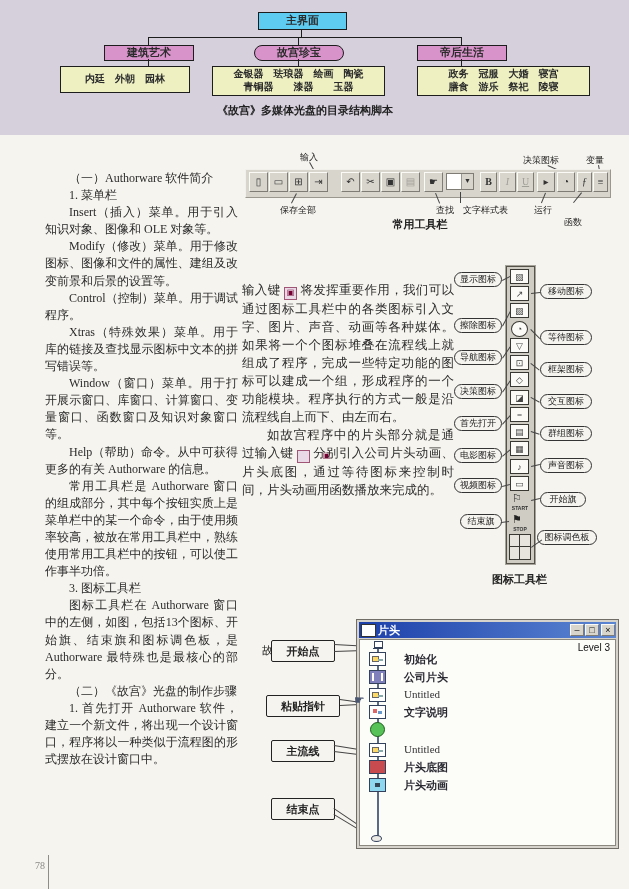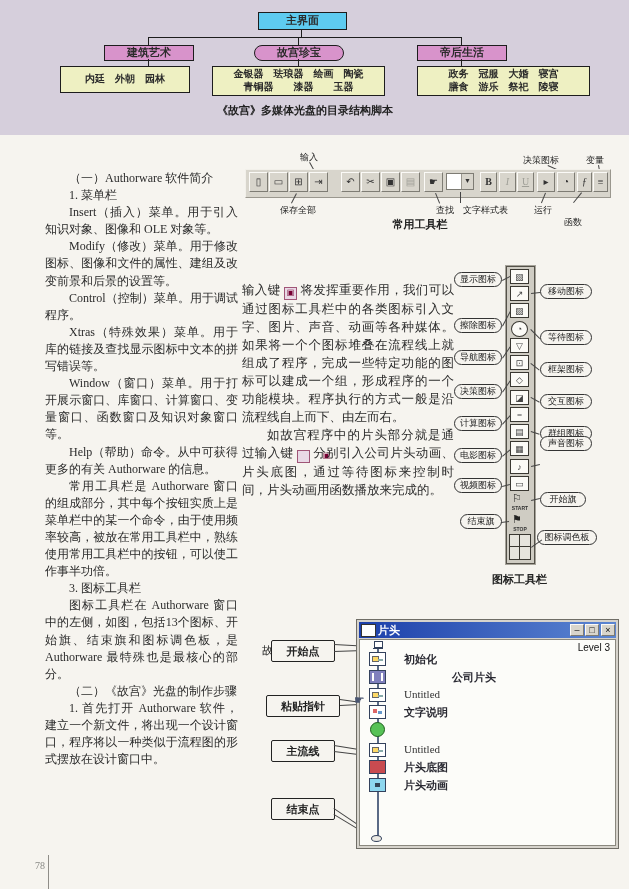--- a/index.html
+++ b/index.html
@@ -211,30 +211,30 @@
   <div class="flagt" style="top:526px;">STOP</div>
   <div class="pal">
       <div class="h"></div>
       <div class="v"></div>
     </div>
 
   <div class="bub" style="left:454px;top:272px;width:46px;">显示图标</div>
   <div class="bub" style="left:454px;top:318px;width:46px;">擦除图标</div>
   <div class="bub" style="left:454px;top:350px;width:46px;">导航图标</div>
   <div class="bub" style="left:454px;top:384px;width:46px;">决策图标</div>
-  <div class="bub" style="left:454px;top:416px;width:46px;">计算图标</div>
+  <div class="bub" style="left:454px;top:416px;width:46px;">首先打开</div>
   <div class="bub" style="left:454px;top:448px;width:46px;">电影图标</div>
   <div class="bub" style="left:454px;top:478px;width:46px;">视频图标</div>
   <div class="bub" style="left:460px;top:514px;width:40px;">结束旗</div>
   <div class="bub" style="left:540px;top:284px;width:50px;text-align:center;">移动图标</div>
   <div class="bub" style="left:540px;top:330px;width:50px;">等待图标</div>
   <div class="bub" style="left:528px;top:362px;width:50px;margin-left:12px;">框架图标</div>
   <div class="bub" style="left:540px;top:394px;width:50px;">交互图标</div>
   <div class="bub" style="left:540px;top:426px;width:50px;">群组图标</div>
-  <div class="bub" style="left:540px;top:436px;width:50px;">声音图标</div>
+  <div class="bub" style="left:540px;top:458px;width:50px;">声音图标</div>
   <div class="bub" style="left:540px;top:492px;width:44px;">开始旗</div>
   <div class="bub" style="left:537px;top:530px;width:58px;">图标调色板</div>
 
   <div class="ln" style="left:502px;top:280px;width:9px;transform:rotate(-27deg);"></div>
   <div class="ln" style="left:502px;top:326px;width:17px;transform:rotate(-62deg);"></div>
   <div class="ln" style="left:502px;top:358px;width:14px;transform:rotate(-56deg);"></div>
   <div class="ln" style="left:502px;top:392px;width:14px;transform:rotate(-56deg);"></div>
   <div class="ln" style="left:502px;top:424px;width:12px;transform:rotate(-48deg);"></div>
   <div class="ln" style="left:502px;top:456px;width:11px;transform:rotate(-40deg);"></div>
   <div class="ln" style="left:502px;top:486px;width:8px;transform:rotate(-14deg);"></div>
@@ -275,21 +275,21 @@
   <div class="wcontent"></div>
   <div class="level">Level 3</div>
 
   <div class="fline"></div>
   <div class="startflag"></div>
   <div class="startbar"></div>
 
   <div class="fi map" style="top:652px;"></div>
   <div class="filabel" style="top:652px;">初始化</div>
   <div class="fi movie" style="top:670px;"></div>
-  <div class="filabel" style="top:670px;margin-left:48px;">公司片头</div>
+  <div class="filabel" style="top:670px;">公司片头</div>
   <div class="fi map" style="top:688px;"></div>
   <div class="filabel en" style="top:688px;">Untitled</div>
   <div class="fi display" style="top:705px;"></div>
   <div class="filabel" style="top:705px;">文字说明</div>
   <div class="fi wait" style="top:722px;"></div>
   <div class="fi map" style="top:743px;"></div>
   <div class="filabel en" style="top:743px;">Untitled</div>
   <div class="fi red" style="top:760px;"></div>
   <div class="filabel" style="top:760px;">片头底图</div>
   <div class="fi cyan" style="top:778px;"></div>

